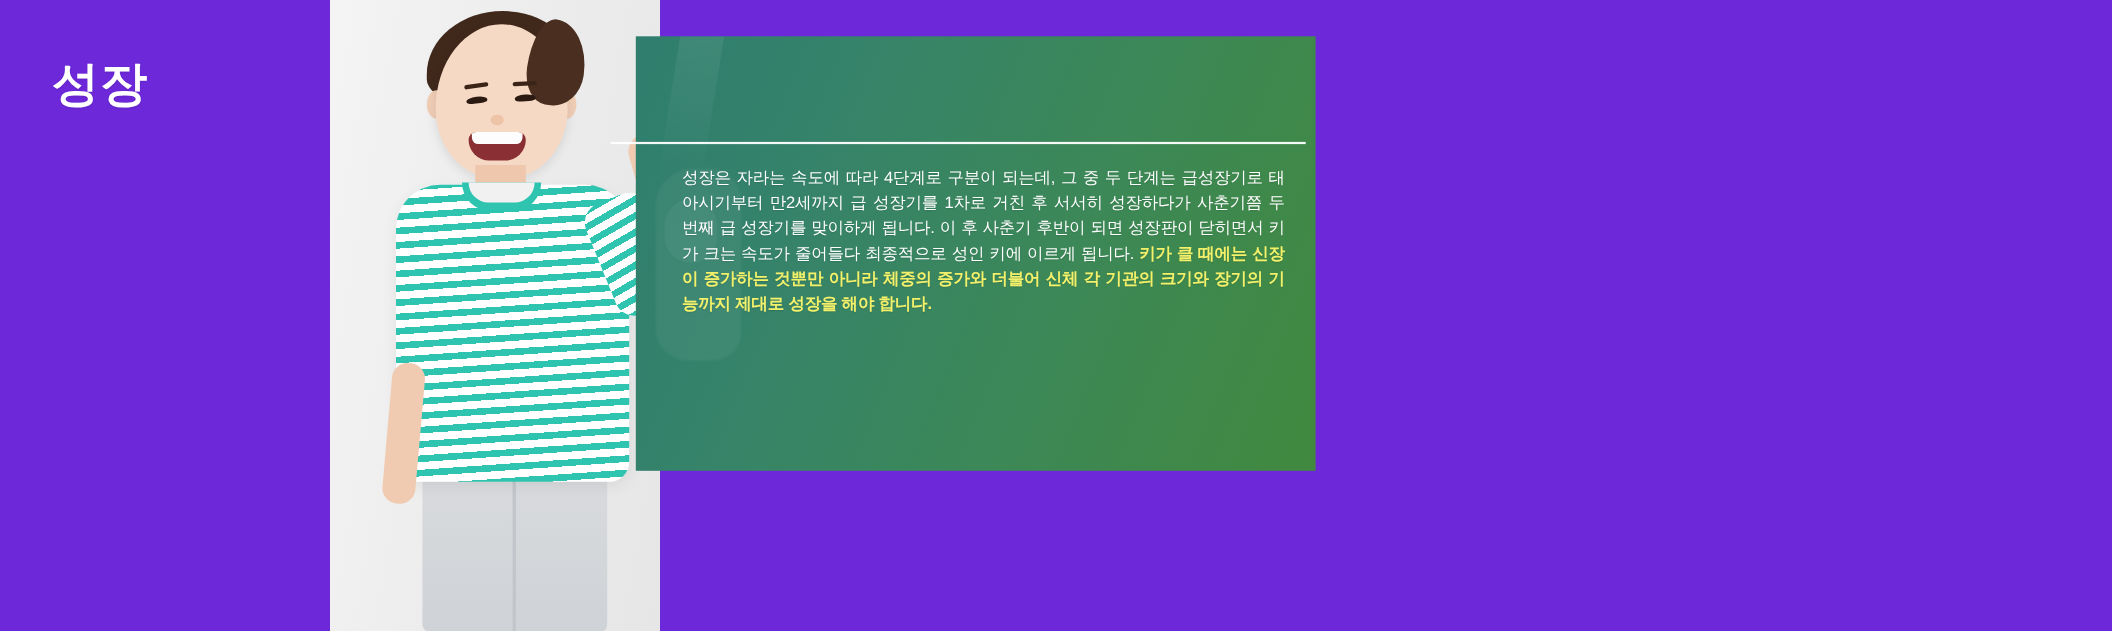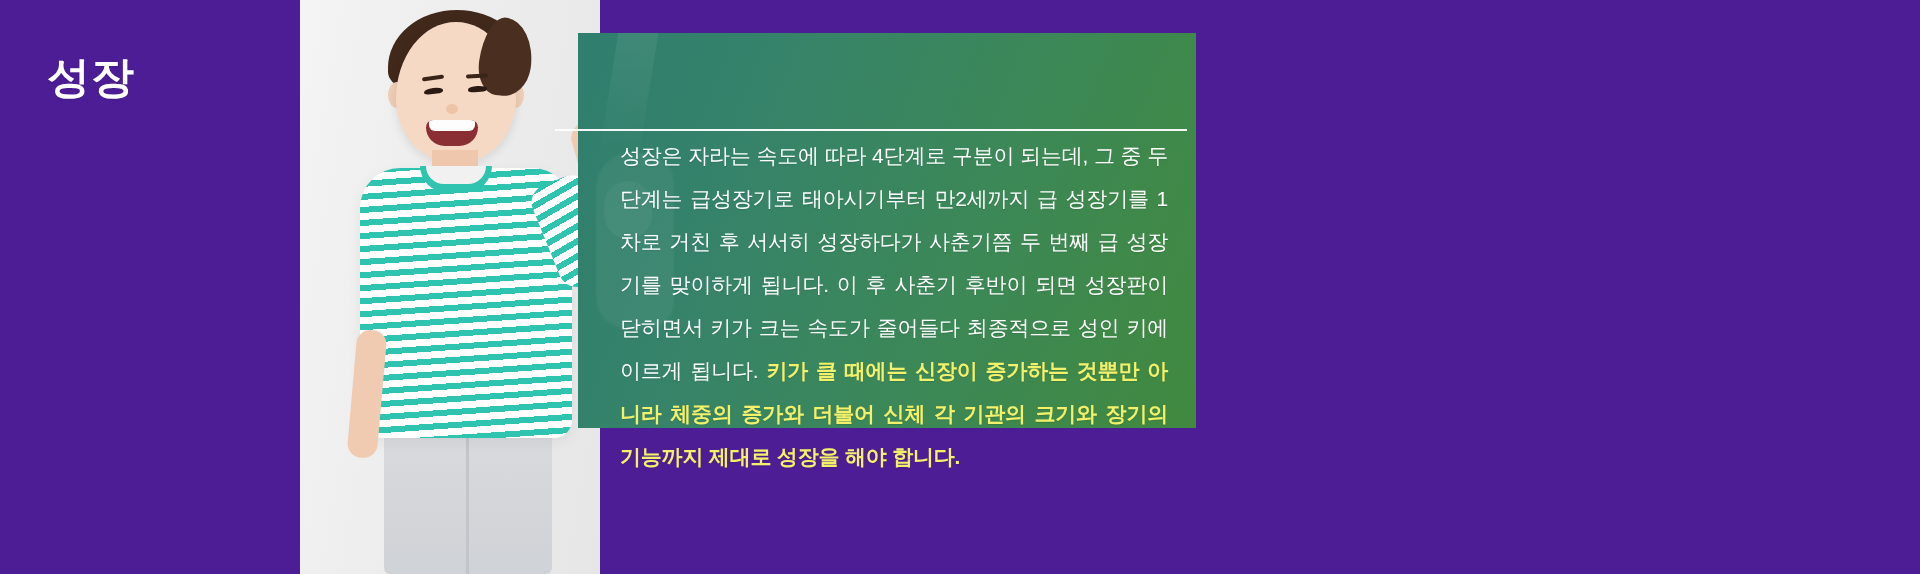--- a/index.html
+++ b/index.html
@@ -3,21 +3,21 @@
 <meta charset="utf-8">
 <style>
   html,body{margin:0;padding:0;}
   body{
     width:1920px;height:574px;
     background:#eeeeee;
     font-family:"Liberation Sans","DejaVu Sans",sans-serif;
     overflow:hidden;
     position:relative;
   }
-  .stage{position:absolute;inset:0;background:#4c1d95;}
+  .stage{position:absolute;inset:0;background:#6d28d9;}
 
   
   .photo{
     position:absolute;left:300px;top:0;width:300px;height:574px;
     overflow:hidden;
   }
   .photo-bg{
     position:absolute;inset:0;
     background:linear-gradient(100deg,#f4f4f4 0%,#ededed 45%,#e6e6e6 100%);
   }
@@ -110,22 +110,22 @@
     color:#ffffff;font-size:43px;font-weight:bold;letter-spacing:1px;
     line-height:1;text-shadow:0 1px 2px rgba(0,0,0,.10);
   }
 
   .divider{
     position:absolute;left:555px;top:129px;width:632px;height:2px;
     background:#ffffff;opacity:.95;
   }
 
   .body-text{
-    position:absolute;left:620px;top:134px;width:548px;
-    color:#ffffff;font-size:21px;line-height:43px;
+    position:absolute;left:620px;top:150px;width:548px;
+    color:#ffffff;font-size:15px;line-height:23px;
     text-align:justify;text-justify:inter-character;
     font-weight:500;letter-spacing:-0.2px;
     text-shadow:0 1px 1px rgba(0,0,0,.10);
   }
   .body-text .hl{
     color:#f3f06a;font-weight:bold;
   }
 </style>
 </head>
 <body>

